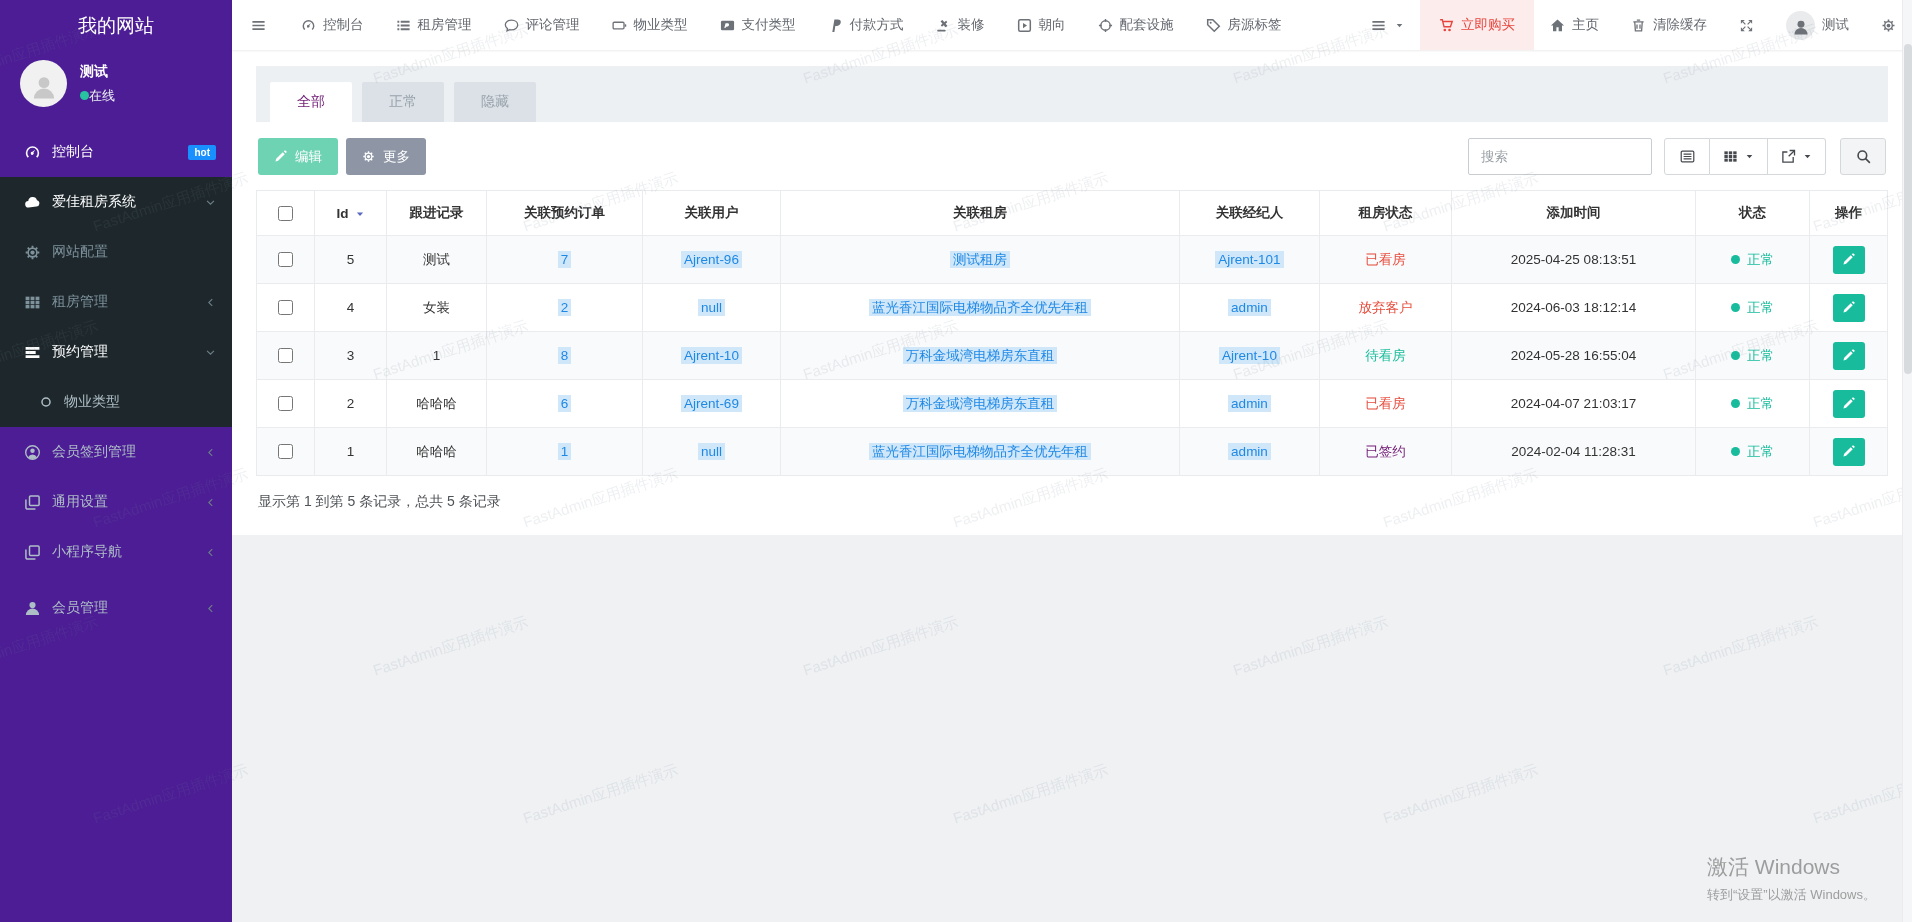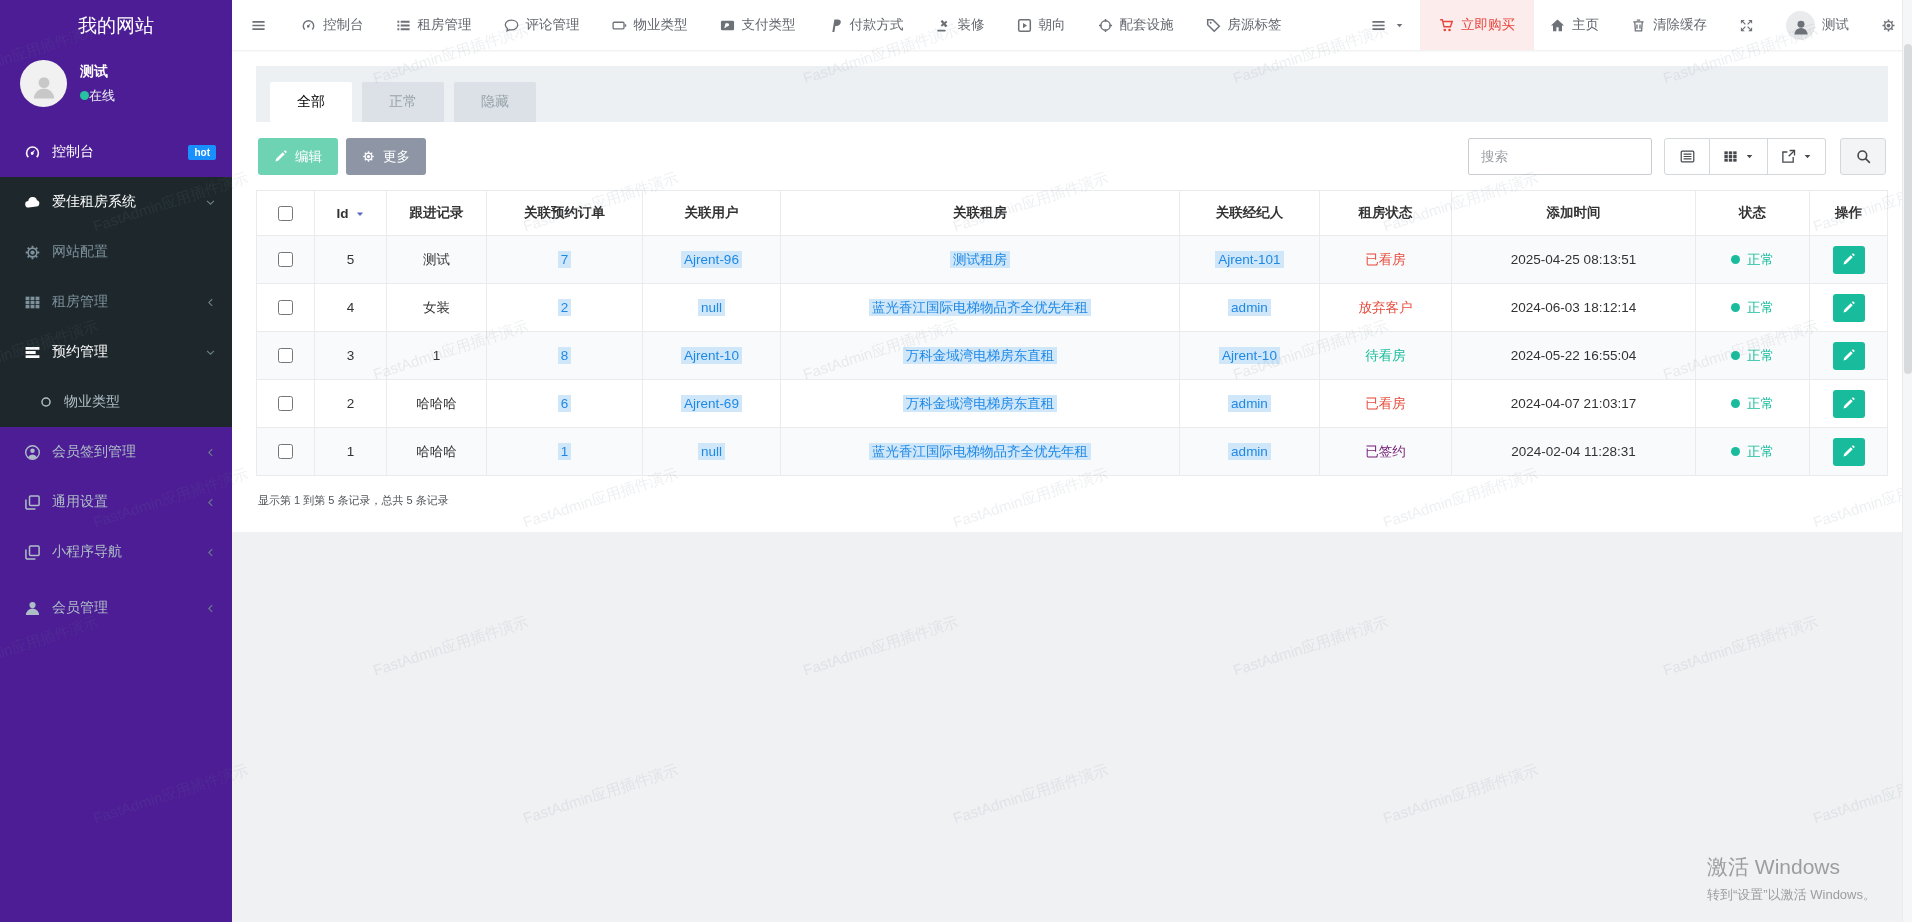--- a/index.html
+++ b/index.html
@@ -50,21 +50,21 @@
   .crt { width:9px !important; height:9px !important; margin-left:2px; }
   .nb-buy { color:#e7453c; background:#fdecec; padding:4px 19px; }
   .nb-buy span[data-icon]{ color:#e7453c; }
   .nb-avatar { width:29px; height:29px; border-radius:50%; background:#e9ebed; display:flex; align-items:center; justify-content:center; color:#c0c3c6; overflow:hidden; }
   .nb-avatar span[data-icon]{ width:18px; height:18px; margin-top:4px; }
 
   
   .content { background:#fff; padding:16px 24px 0; }
   .panel-heading { background:#edf0f3; padding:16px 14px 0; display:flex; }
   .tab { padding:11px 27px; font-size:14px; color:#99a3ac; background:#dbe1e6; margin-right:10px; border-radius:2px 2px 0 0; cursor:pointer; }
-  .tab.active { background:#fff; color:#000000; }
+  .tab.active { background:#fff; color:#701a75; }
   .panel-body { background:#fff; }
   .toolbar { display:flex; align-items:center; justify-content:space-between; margin:16px 2px 15px; }
   .tb-left { display:flex; gap:8px; }
   .btn { display:inline-flex; align-items:center; gap:8px; border:none; border-radius:3px; padding:0 16px; height:37px; font-size:13.5px; color:#fff; cursor:pointer; font-family:inherit; }
   .btn span[data-icon]{ width:13px; height:13px; color:#fff; }
   .btn-edit { background:#6ed3b3; }
   .btn-more { background:#8e96a6; }
   .tb-right { display:flex; align-items:center; }
   .tb-search { width:184px; height:37px; border:1px solid #c9cdd1; border-radius:2px; padding:0 12px; font-size:13.5px; color:#333; outline:none; font-family:inherit; }
   .tb-search::placeholder { color:#9aa0a6; }
@@ -81,21 +81,21 @@
   .grid td { height:48px; border:1px solid #e9ebed; text-align:center; padding:0 6px; overflow:hidden; white-space:nowrap; text-overflow:ellipsis; }
   .grid tbody tr:nth-child(odd) { background:#f9fafb; }
   input[type=checkbox]{ width:15px; height:15px; vertical-align:middle; cursor:pointer; }
   .lk { color:#1e88e5; background:#d0e7fa; padding:1px 3px; text-decoration:none; cursor:pointer; }
   .red { color:#e74c3c; } .green { color:#18bc9c; } .blue { color:#701a75; }
   .dot-ok { display:inline-block; width:9px; height:9px; border-radius:50%; background:#18bc9c; margin-right:7px; vertical-align:middle; }
   .ok { color:#18bc9c; vertical-align:middle; }
   .edit-sq { width:32px; height:28px; background:#18bc9c; border:none; border-radius:3px; color:#fff; display:inline-flex; align-items:center; justify-content:center; cursor:pointer; }
   .edit-sq span[data-icon]{ width:13px; height:13px; }
   .sort { width:10px !important; height:10px !important; color:#5b69c2 !important; margin-left:6px; vertical-align:-1px; }
-  .grid-footer { margin:17px 2px 0; padding-bottom:24px; color:#4f5357; font-size:11px; }
+  .grid-footer { margin:17px 2px 0; padding-bottom:24px; color:#4f5357; font-size:14px; }
   .rest { flex:1; background:#eff1f3; }
 
   
   .wm-layer { position:fixed; inset:0; pointer-events:none; z-index:40; overflow:hidden; }
   .wm { position:absolute; color:rgba(115,130,145,.13); font-size:15px; transform:rotate(-18deg); white-space:nowrap; }
   .win-activate { position:fixed; right:36px; bottom:18px; color:#9d9d9d; z-index:50; }
   .wa1 { font-size:21px; }
   .wa2 { font-size:13px; margin-top:5px; }
   .fake-scrollbar { position:fixed; top:0; right:0; width:10px; height:100%; background:#f5f6f7; border-left:1px solid #ebebeb; z-index:60; }
   .fs-thumb { position:absolute; top:44px; left:1px; width:8px; height:330px; background:#d8dbde; border-radius:4px; }
@@ -631,21 +631,21 @@
 
               <tr>
                 <td><input type="checkbox" style=""></td>
                 <td>3</td>
                 <td>1</td>
                 <td><a class="lk">8</a></td>
                 <td><a class="lk">Ajrent-10</a></td>
                 <td><a class="lk">万科金域湾电梯房东直租</a></td>
                 <td><a class="lk">Ajrent-10</a></td>
                 <td><span class=" green">待看房</span></td>
-                <td>2024-05-22 16:55:04</td>
+                <td>2024-05-28 16:55:04</td>
                 <td><span class="dot-ok"></span><span class="ok">正常</span></td>
                 <td><button class="edit-sq">
                     <span data-icon="pencil">
                       <svg viewBox="0 0 16 16" fill="currentColor" aria-hidden="true">
                         <path d="M1.8 14.2l.9-3.3 8.1-8.1 2.4 2.4-8.1 8.1zM12 1.6l2.4 2.4.8-.8a1.1 1.1 0 0 0 0-1.6l-.8-.8a1.1 1.1 0 0 0-1.6 0z"></path>
                       </svg>
                     </span>
                   </button></td>
               </tr>
 

